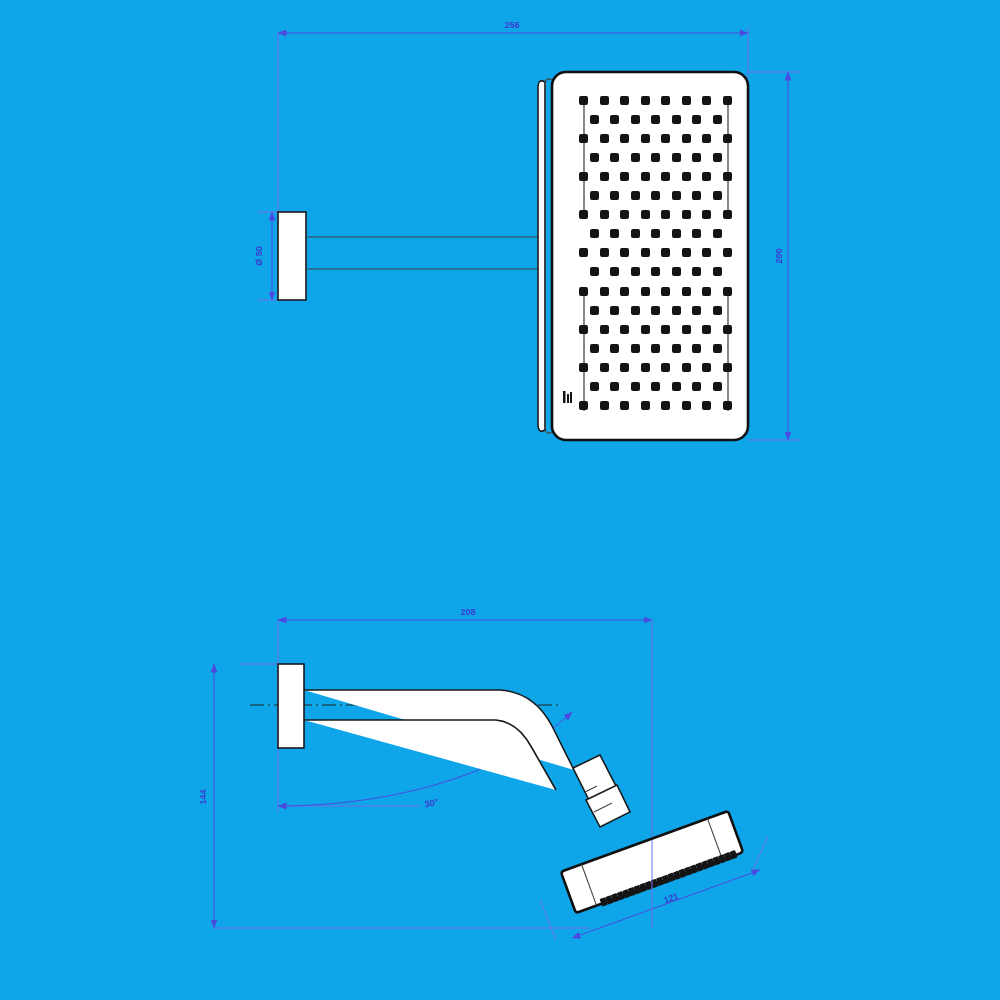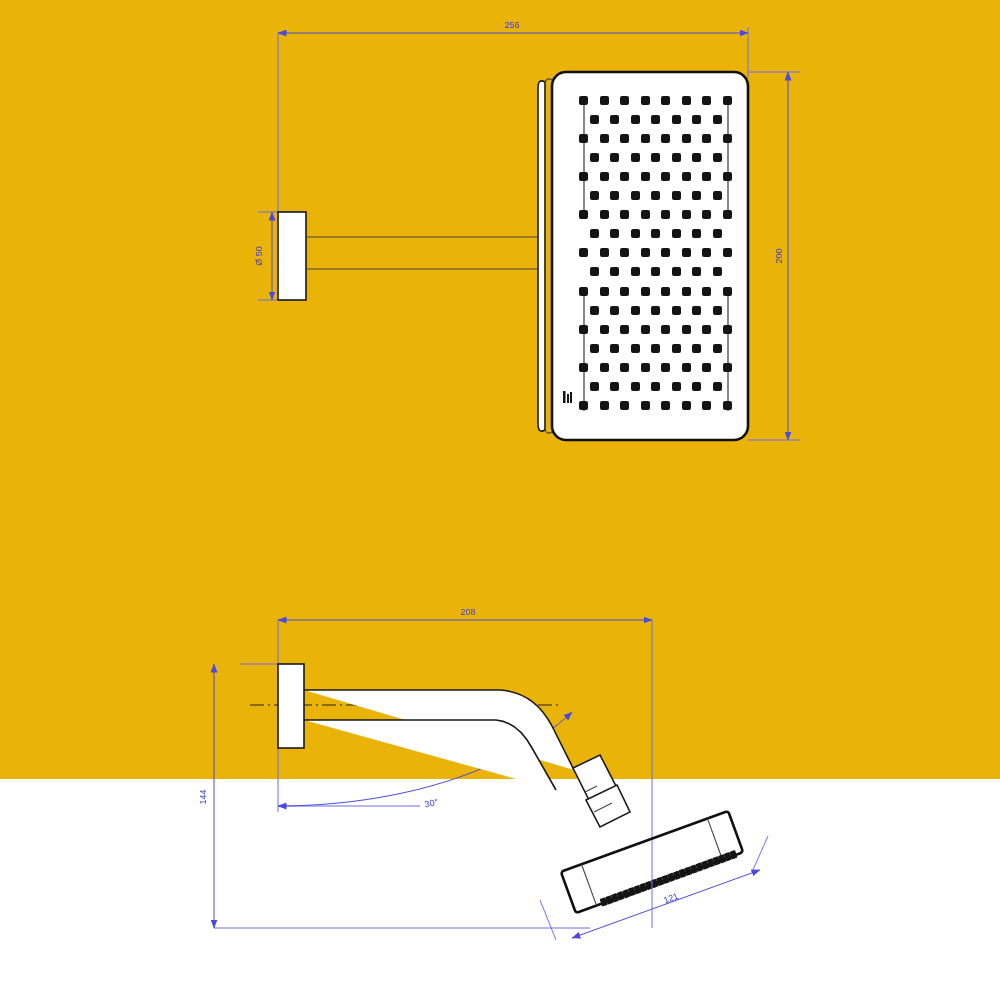--- a/index.html
+++ b/index.html
@@ -9,22 +9,23 @@
   }
   body {
     width: 1000px;
     height: 1000px;
     font-family: "Liberation Sans", sans-serif;
     overflow: hidden;
   }
   #sheet {
     position: relative;
     width: 1000px;
-    height: 779px;
-    background: #eab308;
+    height: 1000px;
+    background: #0ea5e9;
+    font-weight: bold;
   }
   svg.drawing {
     position: absolute;
     left: 0;
     top: 0;
     width: 1000px;
     height: 1000px;
   }
   .dim-text {
     font-family: "Liberation Sans", sans-serif;

